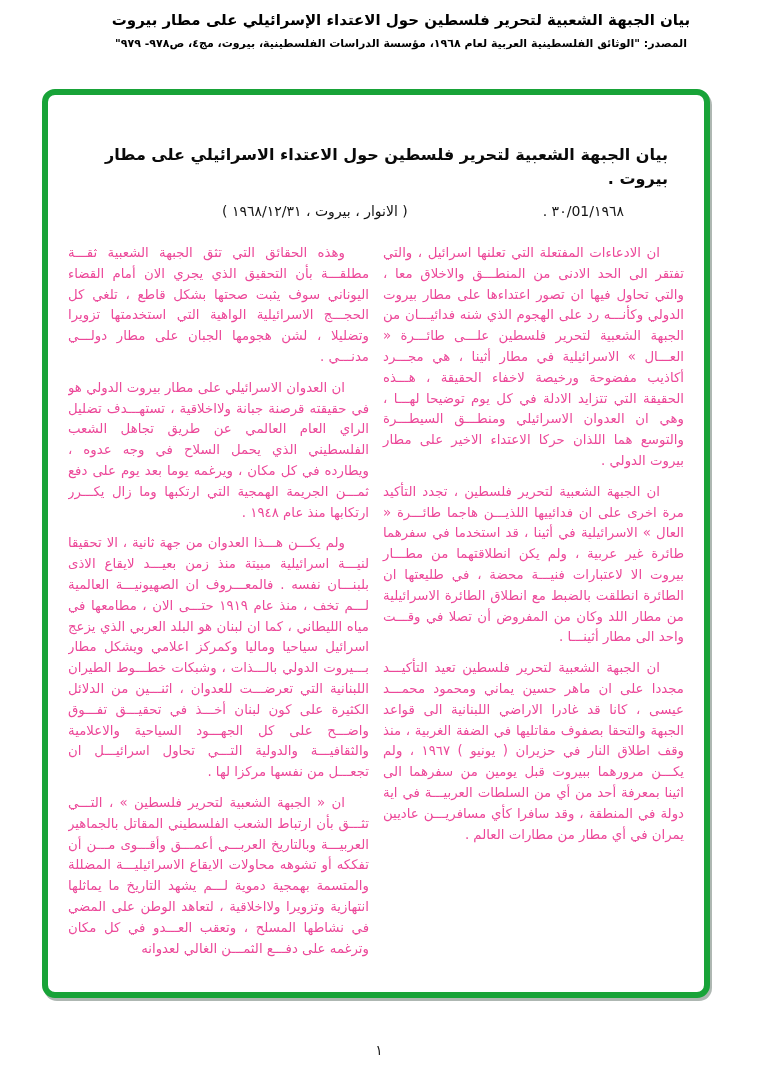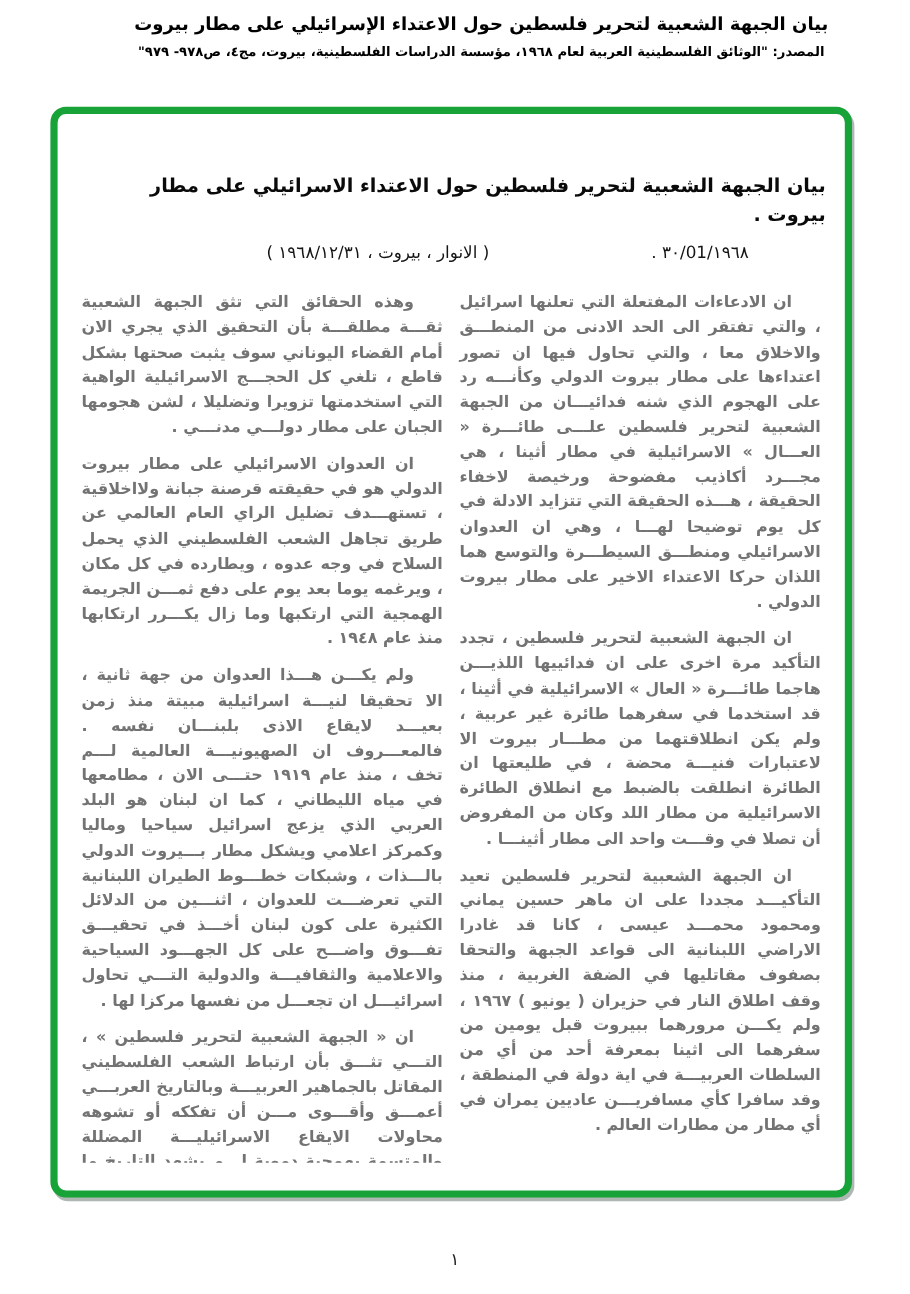--- a/index.html
+++ b/index.html
@@ -27,21 +27,21 @@
     position: absolute; left: 42px; top: 89px;
     width: 668px; height: 909px;
     border: 6px solid #18a338;
     border-radius: 13px;
     background: #ffffff;
     box-shadow: 2px 3px 0 rgba(75, 95, 85, 0.45);
     overflow: hidden;
   }
   .doc-title {
     direction: rtl;
-    margin: 48px 16px 0 24px;
+    margin: 48px 36px 0 24px;
     font-size: 16px; font-weight: bold; color: #0a0a0a;
     text-align: right;
     line-height: 24px;
   }
   .doc-meta {
     position: relative;
     direction: rtl;
     margin: 12px 24px 0 24px;
     height: 24px;
     font-size: 14px; color: #141414;
@@ -54,23 +54,23 @@
     gap: 14px;
     margin: 16px 20px 0 20px;
     height: 726px;
     overflow: hidden;
   }
   .doc-col { flex: 1 1 0; }
   .doc-col p {
     direction: rtl;
     text-align: justify;
     font-size: 13.3px;
-    font-weight: 700;
+    font-weight: 400;
     line-height: 20.8px;
-    color: #737373;
+    color: #ec4899;
     text-indent: 24px;
     margin-bottom: 10px;
   }
   .page-number {
     position: absolute; left: 0; top: 1042px; width: 758px;
     text-align: center;
     font-size: 14px; color: #222;
   }
 </style>
 </head>

